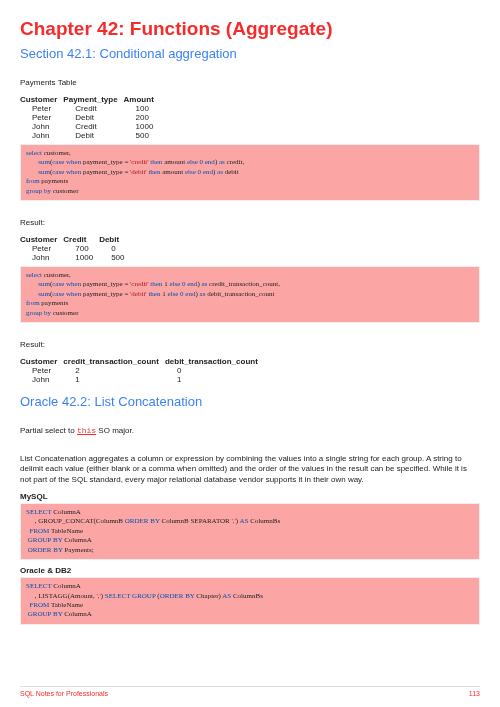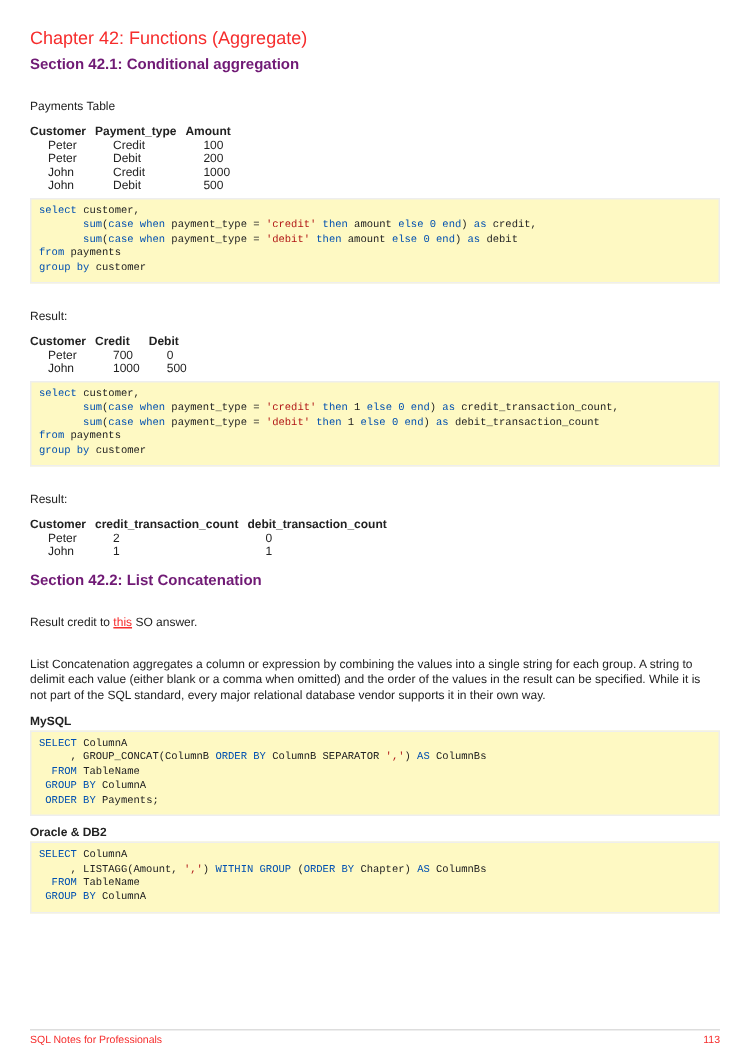--- a/index.html
+++ b/index.html
@@ -9,50 +9,50 @@
     box-sizing:border-box;
     padding:18px 20px 12px 20px;
     font-family:-apple-system,BlinkMacSystemFont,"Segoe UI",Arial,sans-serif;
     font-size:8px;
     color:#222;
     position:relative;
     background:#fff;
   }
   h1{
     color:#f62c2c;
-    font-size:12px;
-    font-weight:400;
+    font-size:19px;
+    font-weight:700;
     margin:0 0 6px 0;
   }
   h2{
-    color:#701a75;
-    font-size:10px;
-    font-weight:700;
+    color:#3b82f6;
+    font-size:13px;
+    font-weight:400;
     margin:0 0 8px 0;
   }
   h2.sec2{margin-top:10px;}
   .para{font-size:8px;margin:17px 0 6px 0;line-height:1.35;}
   table{border-collapse:collapse;font-size:8px;margin:0 0 4px 0;}
   th{text-align:left;font-weight:700;padding:0 6px 0 0;}
   td{padding:0 6px 0 12px;margin-top:24px;}
   pre.code{
-    background:#fef9c3;
+    background:#fca5a5;
     border:1px solid #eee;
-    font-family:Liberation Mono, monospace;
+    font-family:Liberation Serif, serif;
     font-size:7px;
     line-height:1.35;
     padding:4px 5px;
     margin:2px 0 6px 0;
     white-space:pre;
     overflow:hidden;
   }
   .kw{color:#0050b0;}
   .fn{color:#0050b0;}
   .str{color:#b01515;}
-  a.link{color:#f62c2c;text-decoration:underline;}
+  a.link{color:#f62c2c;text-decoration:underline;font-family:Liberation Mono, monospace;}
   .subhead{font-weight:700;font-size:8px;margin:4px 0 1px 0;}
   .footer{
     position:absolute;
     left:20px;right:20px;bottom:10px;
     border-top:1px solid #ddd;
     padding-top:3px;
     font-size:7px;
     color:#f62c2c;
     display:flex;justify-content:space-between;
   }
@@ -145,39 +145,39 @@
         <td>0</td>
       </tr>
   <tr>
         <td>John</td>
         <td>1</td>
         <td>1</td>
       </tr>
 </tbody>
   </table>
 
-<h2 class="sec2">Section 42.2: List Concatenation</h2>
+<h2 class="sec2">Oracle 42.2: List Concatenation</h2>
 
 <div class="para">
-  <span>Result credit to </span><a class="link" href="#">this</a><span> SO answer.</span>
+  <span>Partial select to </span><a class="link" href="#">this</a><span> SO major.</span>
 </div>
 
 <div class="para">List Concatenation aggregates a column or expression by combining the values into a single string for each group. A string to delimit each value (either blank or a comma when omitted) and the order of the values in the result can be specified. While it is not part of the SQL standard, every major relational database vendor supports it in their own way.</div>
 
 <div class="subhead">MySQL</div>
 
 <pre class="code"><span class="kw">SELECT</span><span> ColumnA</span>
 <span>     , GROUP_CONCAT(ColumnB </span><span class="kw">ORDER BY</span><span> ColumnB SEPARATOR </span><span class="str">','</span><span>) </span><span class="kw">AS</span><span> ColumnBs</span>
 <span class="kw">  FROM</span><span> TableName</span>
 <span class="kw"> GROUP BY</span><span> ColumnA</span>
 <span class="kw"> ORDER BY</span><span> Payments;</span></pre>
 
 <div class="subhead">Oracle &amp; DB2</div>
 
 <pre class="code"><span class="kw">SELECT</span><span> ColumnA</span>
-<span>     , LISTAGG(Amount, </span><span class="str">','</span><span>) </span><span class="kw">WITHIN GROUP</span><span> (</span><span class="kw">ORDER BY</span><span> Chapter) </span><span class="kw">AS</span><span> ColumnBs</span>
+<span>     , LISTAGG(Amount, </span><span class="str">','</span><span>) </span><span class="kw">SELECT GROUP</span><span> (</span><span class="kw">ORDER BY</span><span> Chapter) </span><span class="kw">AS</span><span> ColumnBs</span>
 <span class="kw">  FROM</span><span> TableName</span>
 <span class="kw"> GROUP BY</span><span> ColumnA</span></pre>
 
 <div class="footer">
   <span>SQL Notes for Professionals</span>
   <span>113</span>
 </div>
 
 </body></html>

